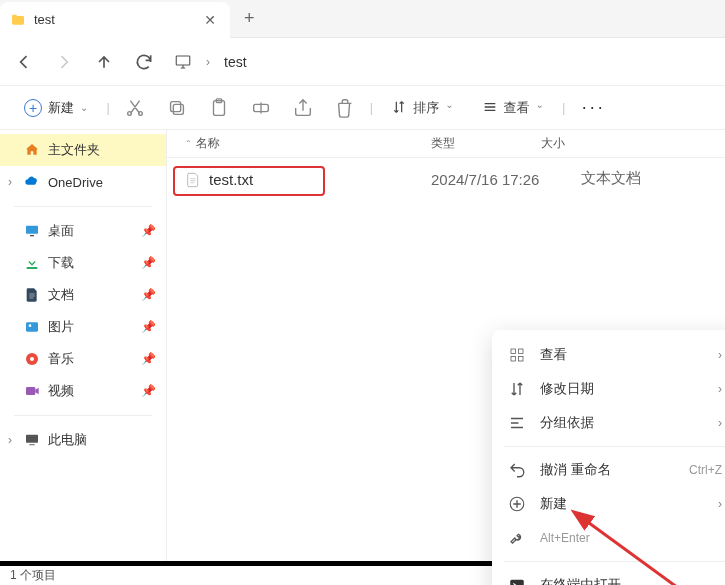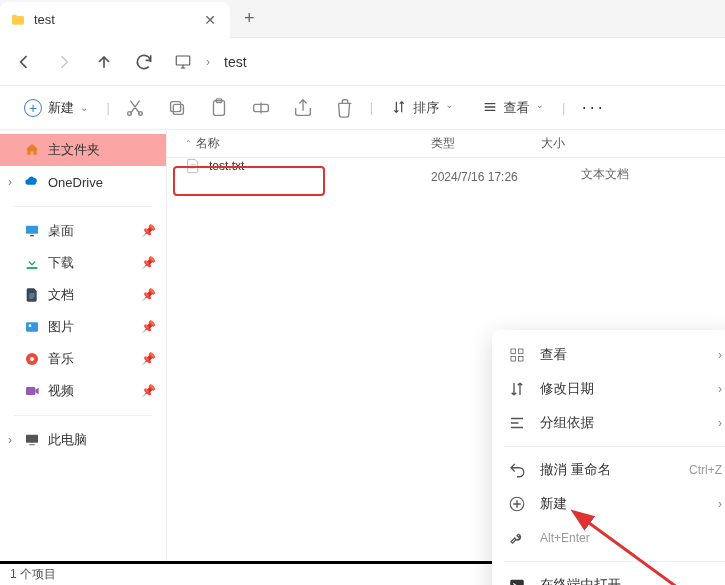--- a/index.html
+++ b/index.html
@@ -26,52 +26,52 @@
 .tb-new-label { font-size: 13px; }
 .tb-icon { width: 22px; height: 22px; display: flex; align-items: center; justify-content: center; color: #888; cursor: pointer; margin: 0 6px; }
 .tb-label-btn { display: flex; align-items: flex-start; gap: 6px; padding: 4px 10px; cursor: pointer; color: #444; }
 .tb-pipe { color: #ccc; }
 .tb-more { font-size: 18px; letter-spacing: 2px; padding: 4px 8px; cursor: pointer; }
 
 .main { display: flex; height: calc(100% - 38px - 48px - 44px - 24px); }
 
 .sidebar { width: 167px; border-right: 1px solid #eee; padding-top: 4px; overflow: hidden; }
 .side-item { display: flex; align-items: center; height: 32px; padding: 0 10px 0 24px; gap: 8px; cursor: pointer; font-size: 13px; color: #333; position: relative; }
-.side-item.active { background: #fca5a5; align-items: center; }
+.side-item.active { background: #fef9c3; align-items: center; }
 .side-item.expandable::before { content: "›"; position: absolute; left: 8px; color: #888; font-size: 12px; }
 .side-sep { height: 1px; background: #eee; margin: 8px 14px; }
 .side-pin { color: #ccc; margin-left: auto; font-size: 12px; }
 .side-icon { width: 16px; height: 16px; display: flex; align-items: center; justify-content: center; }
 
 .content { flex: 1; position: relative; }
 .col-headers { display: flex; height: 28px; align-items: center; border-bottom: 1px solid #eee; font-size: 12px; color: #555; padding-left: 18px; }
 .col-name { flex: 0 0 246px; display: flex; align-items: center; gap: 4px; }
 .col-name .caret { font-size: 8px; color: #888; }
 .col-date { flex: 0 0 150px; }
 .col-type { flex: 0 0 110px; }
 .col-size { }
 
-.file-row { display: flex; align-items: flex-start; height: 30px; padding-left: 18px; font-size: 12px; }
+.file-row { display: flex; align-items: flex-end; height: 30px; padding-left: 18px; font-size: 15px; }
 .selected-box { position: absolute; border: 2px solid #d33; border-radius: 4px; left: 6px; top: 36px; width: 152px; height: 30px; pointer-events: none; }
 .file-icon { width: 16px; height: 16px; margin-right: 8px; }
 .fc-name { flex: 0 0 246px; display: flex; align-items: center; }
 .fc-date { flex: 0 0 150px; color: #666; margin-top: 12px; }
 .fc-type { flex: 0 0 110px; color: #666; margin-top: 8px; }
 
 .context-menu { position: absolute; left: 325px; top: 200px; width: 246px; background: #fff; border-radius: 8px; box-shadow: 0 6px 24px rgba(0,0,0,0.15); padding: 8px 0; z-index: 10; }
 .cm-item { display: flex; align-items: center; height: 34px; padding: 0 16px; gap: 14px; cursor: pointer; font-size: 13.5px; color: #333; }
 .cm-icon { width: 18px; height: 18px; display: flex; align-items: center; justify-content: center; color: #555; }
 .cm-label { flex: 1; }
 .cm-shortcut { font-size: 12px; color: #999; }
 .cm-chevron { color: #888; font-size: 12px; }
 .cm-sep { height: 1px; background: #eee; margin: 6px 12px; }
 
 .arrow { position: absolute; left: 400px; top: 372px; z-index: 20; pointer-events: none; }
 
-.statusbar { height: 24px; border-top: 3px solid #000000; display: flex; align-items: center; padding: 0 10px; font-size: 12px; color: #555; }
+.statusbar { height: 24px; border-top: 5px solid #000000; display: flex; align-items: center; padding: 0 10px; font-size: 12px; color: #555; }
 
 svg { width: 100%; height: 100%; }
 </style>
 </head>
 <body>
 
 <div class="titlebar">
   <div class="tab">
     <span class="tab-icon">
       <svg viewBox="0 0 24 24">

